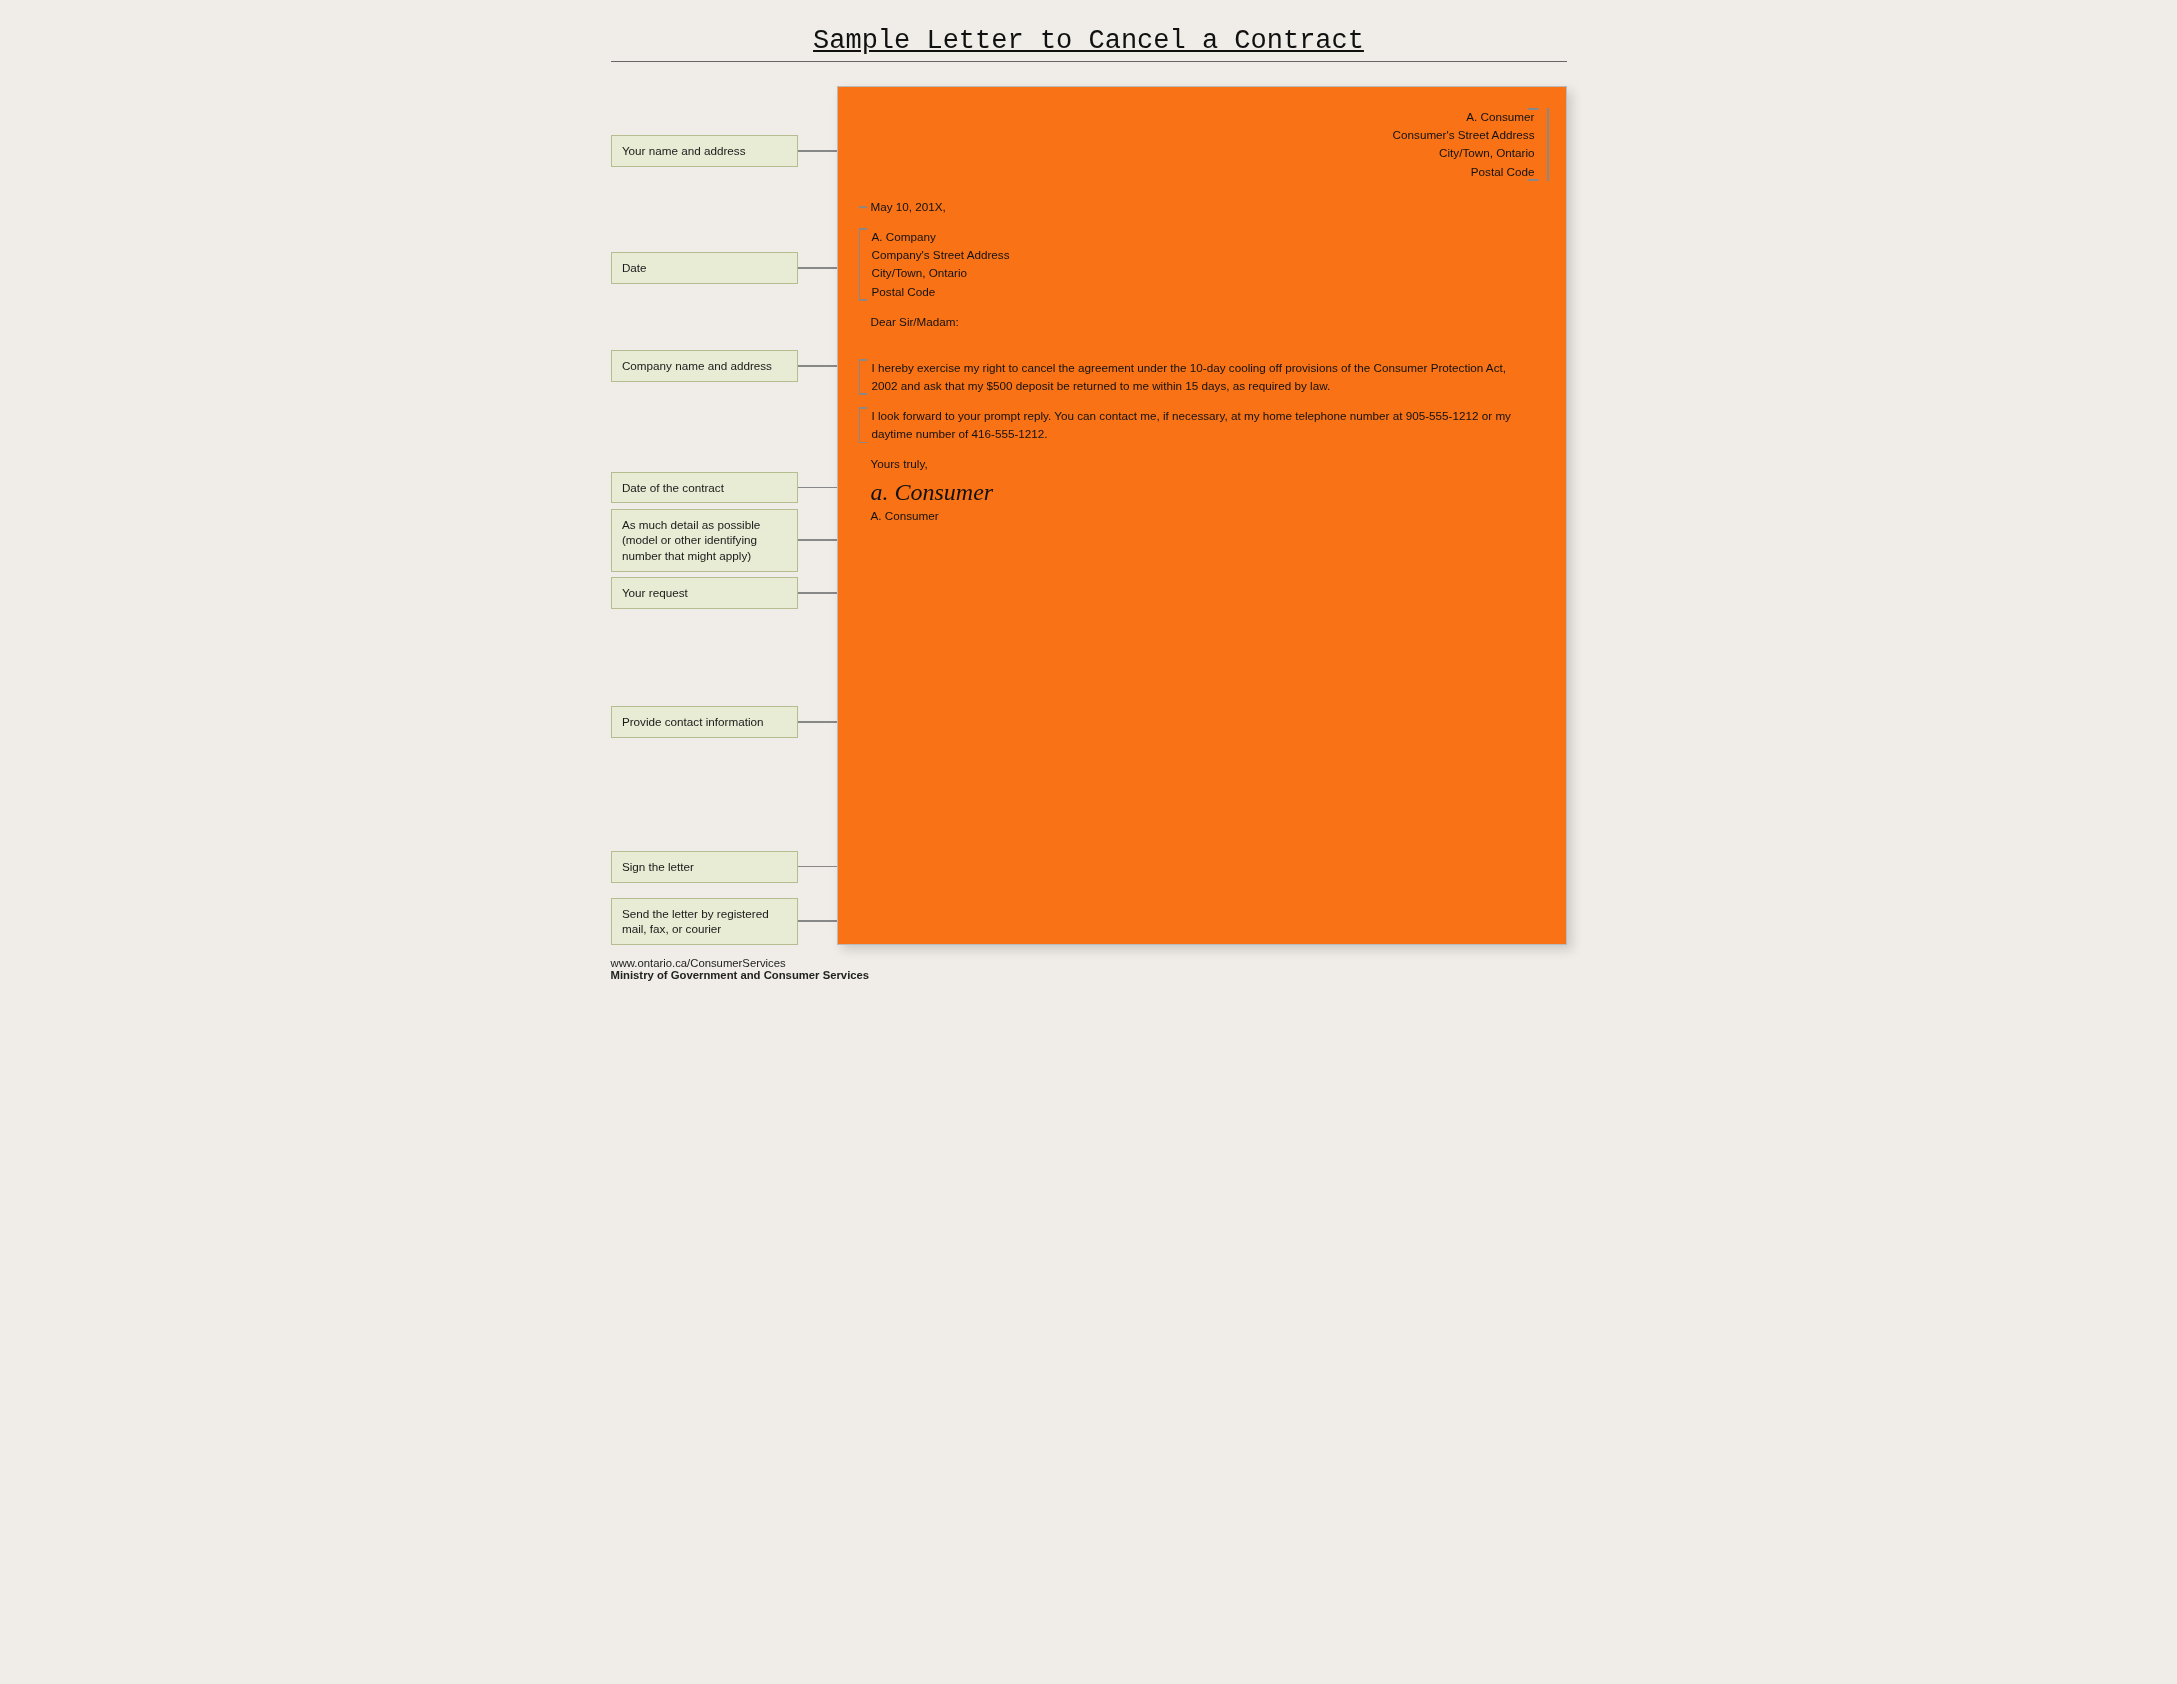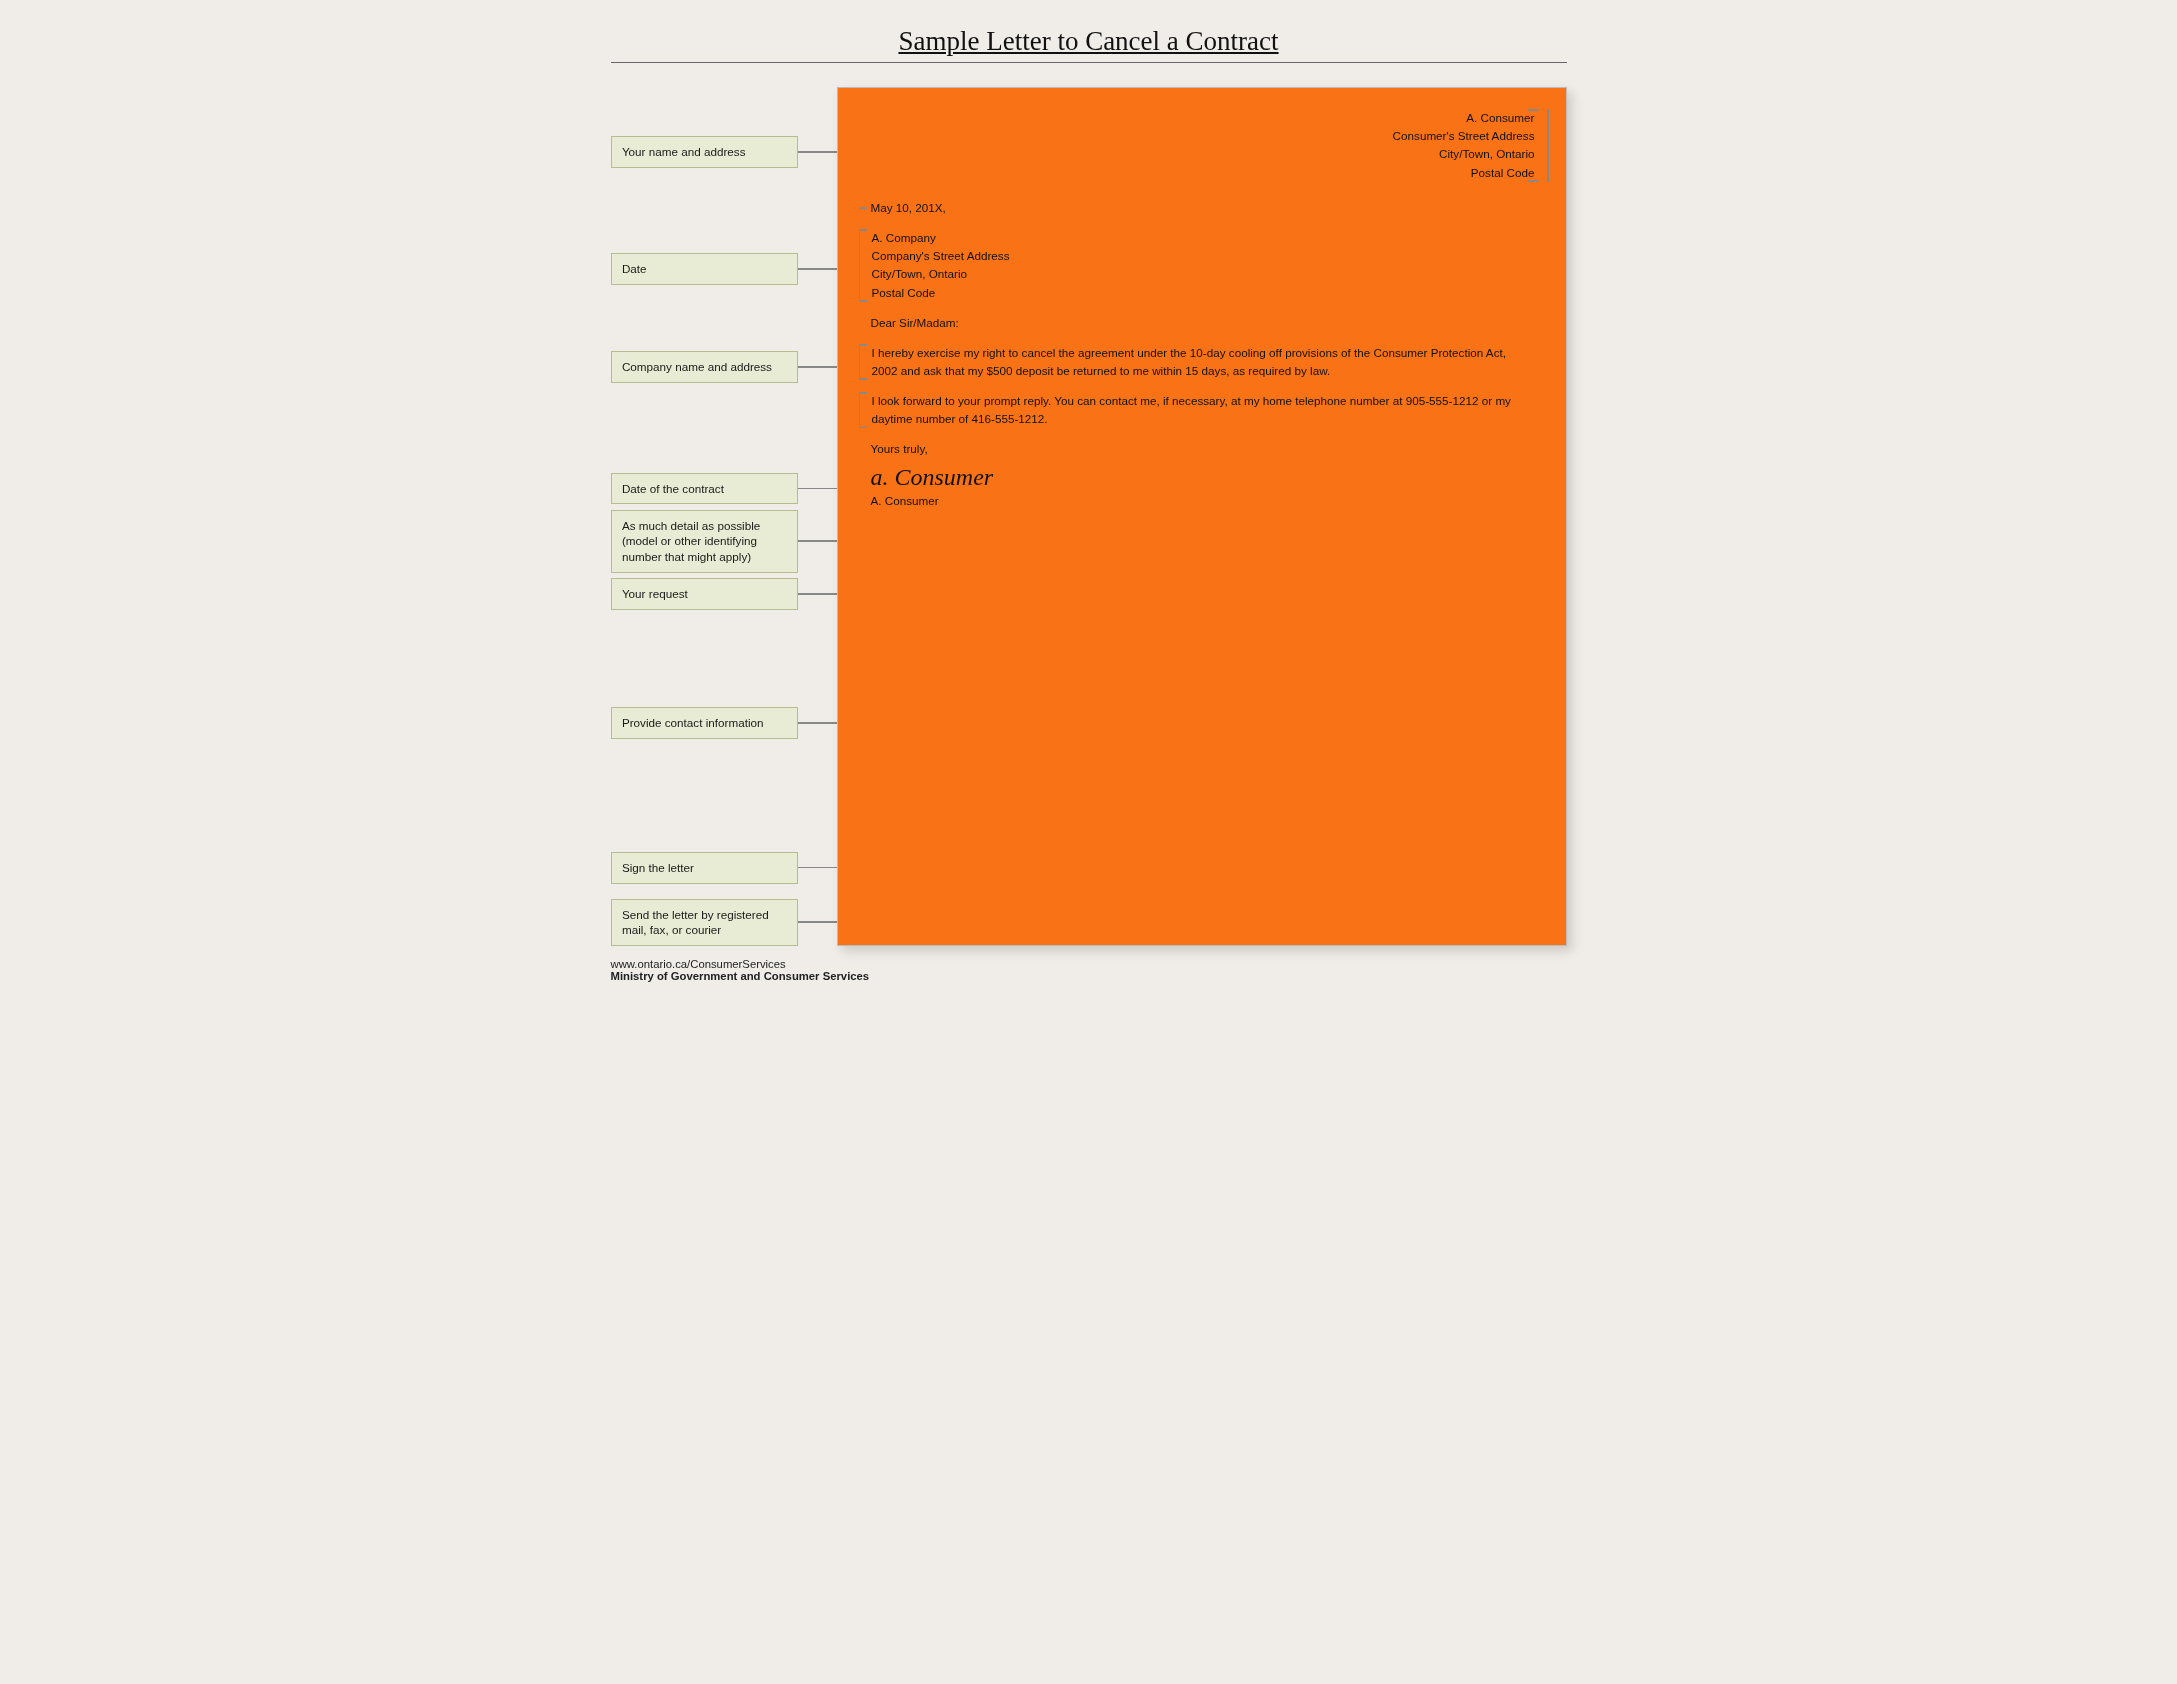--- a/index.html
+++ b/index.html
@@ -93,21 +93,21 @@
       font-family: Georgia, 'Times New Roman', serif;
       font-size: 24px;
       font-style: italic;
       line-height: 1.1;
     }
   </style>
 </head>
 <body>
 
 <div style="width:100%;max-width:956px;text-align:center;margin-bottom:24px;">
-  <h1 style="font-size:27px;font-weight:normal;text-decoration:underline;color:#111;font-family:Liberation Serif, serif;">Sample Letter to Cancel a Contract</h1>
+  <h1 style="font-size:27px;font-weight:normal;text-decoration:underline;color:#111;font-family:Liberation Mono, monospace;">Sample Letter to Cancel a Contract</h1>
   <hr style="border:none;border-top:1.7px solid #666;margin-top:5.2px;">
 </div>
 
 <div class="diagram-outer">
 
   <div class="labels-col" style="display:flex;flex-direction:column;justify-content:flex-start;padding-top:49px;gap:0;">
 
     <div class="label-entry" style="margin-bottom:85px;">
       <div class="lbox" style="width:187px;">Your name and address</div>
       <div class="hline"></div>
@@ -176,21 +176,21 @@
       <span>May 10, 201X,</span>
     </div>
 
     <div class="bracket" style="margin-bottom:12px;">
       <div>A. Company</div>
       <div>Company's Street Address</div>
       <div>City/Town, Ontario</div>
       <div>Postal Code</div>
     </div>
 
-    <div style="margin-bottom:12px;padding-left:12px;">Dear Sir/Madam:</div>
+    <div style="margin-bottom:28px;padding-left:12px;">Dear Sir/Madam:</div>
 
 
     <div class="bracket" style="margin-bottom:12px;">
       <span>I hereby exercise my right to cancel the agreement under the 10-day cooling off provisions of the Consumer Protection Act, 2002 and ask that my $500 deposit be returned to me within 15 days, as required by law.</span>
     </div>
 
     <div class="bracket" style="margin-bottom:12px;">
       <span>I look forward to your prompt reply. You can contact me, if necessary, at my home telephone number at 905-555-1212 or my daytime number of 416-555-1212.</span>
     </div>
 

